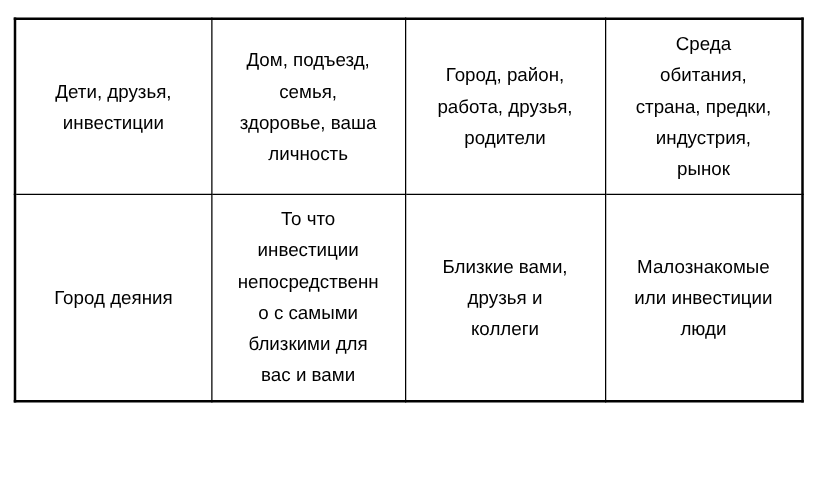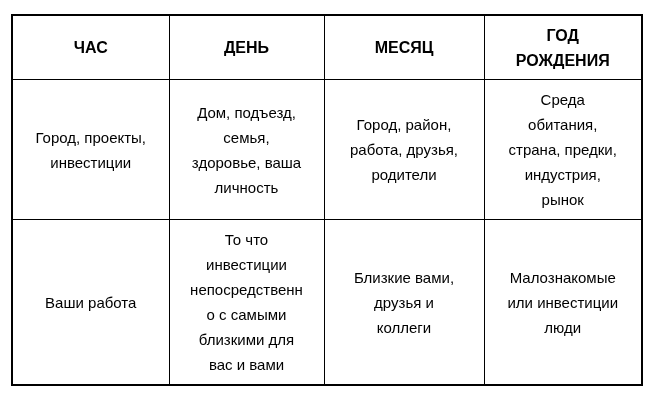--- a/index.html
+++ b/index.html
@@ -57,45 +57,38 @@
 
 <div class="page">
   <table class="spheres">
     <colgroup>
       <col class="c1">
         <col class="c2">
         <col class="c3">
         <col class="c4">
     </colgroup>
     <tbody>
-        <tr class="row-head">
-      <th>ЧАС</th>
-      <th>ДЕНЬ</th>
-      <th>МЕСЯЦ</th>
-      <th>ГОД
-РОЖДЕНИЯ</th>
-    </tr>
     <tr class="row-mid">
-      <td>Город, проекты,
+      <td>Дети, друзья,
 инвестиции</td>
       <td>Дом, подъезд,
 семья,
 здоровье, ваша
 личность</td>
       <td>Город, район,
 работа, друзья,
 родители</td>
       <td>Среда
 обитания,
 страна, предки,
 индустрия,
 рынок</td>
     </tr>
     <tr class="row-bot">
-      <td>Ваши работа</td>
+      <td>Город деяния</td>
       <td>То что
 инвестиции
 непосредственн
 о с самыми
 близкими для
 вас и вами</td>
       <td>Близкие вами,
 друзья и
 коллеги</td>
       <td>Малознакомые

